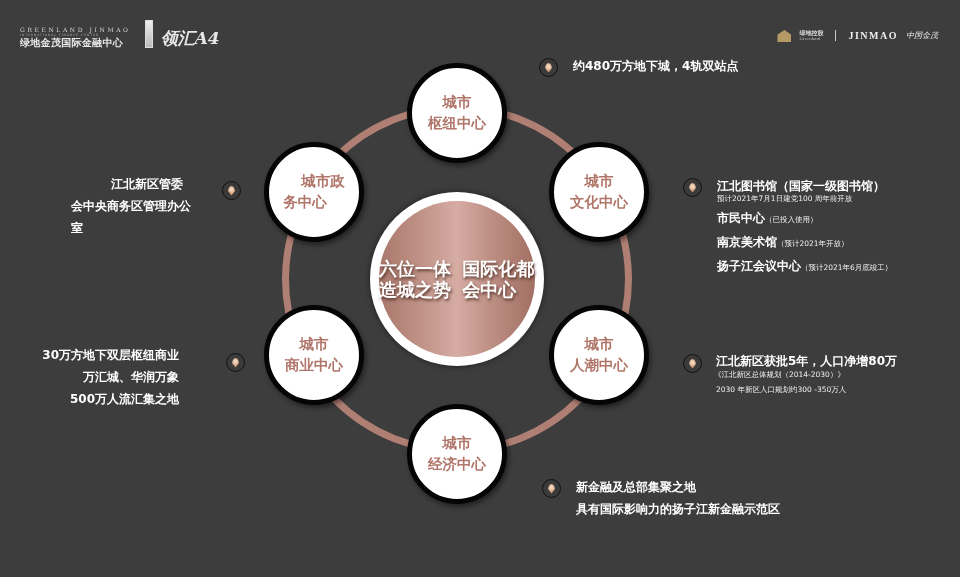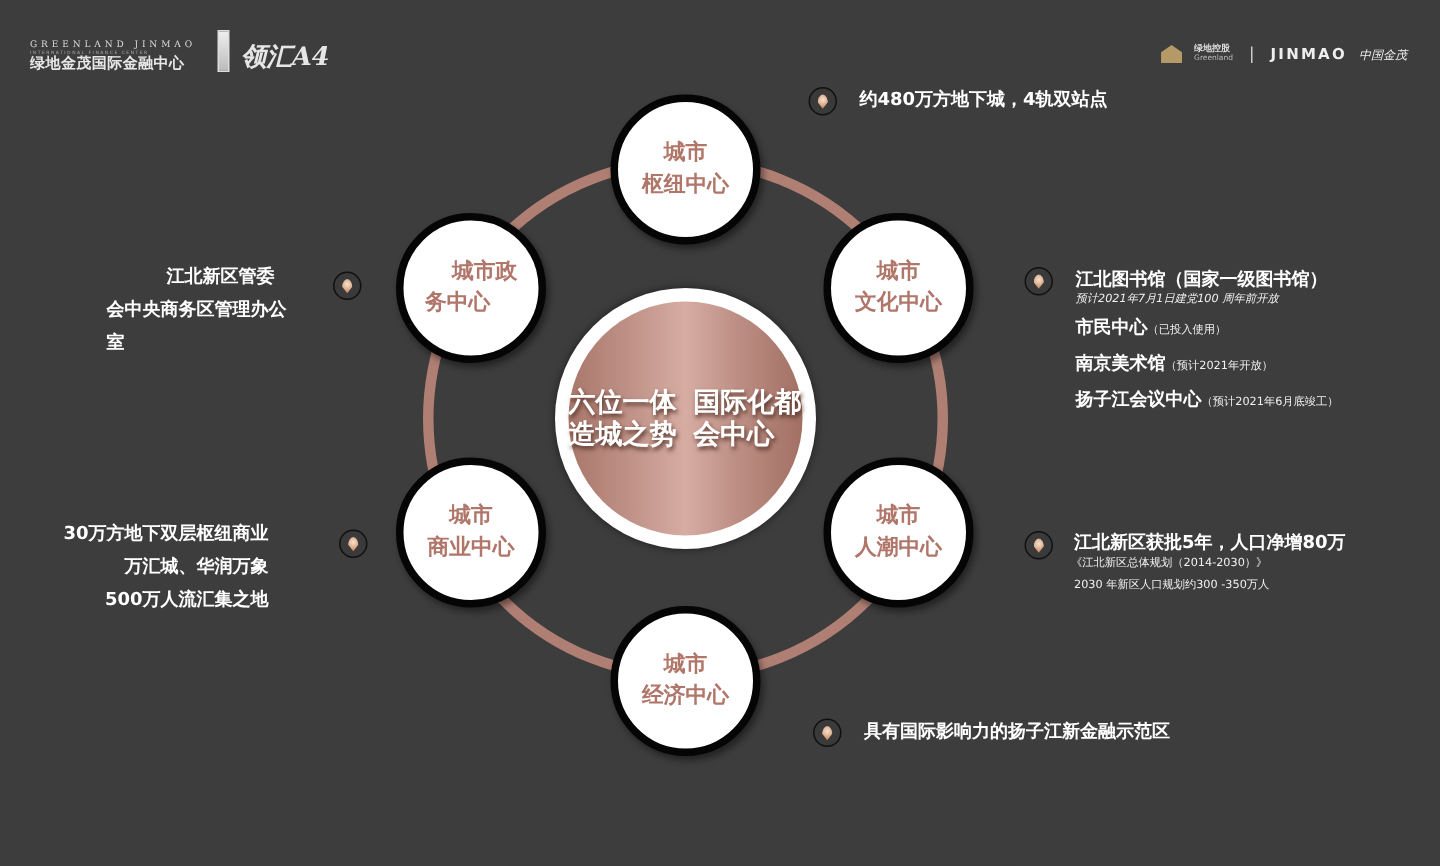--- a/index.html
+++ b/index.html
@@ -13,21 +13,21 @@
   .abs { position:absolute; }
 
   
   .logo-left { left:20px; top:18px; height:30px; display:flex; align-items:flex-end; gap:8px; }
   .logo-left .en { font-family:"DejaVu Serif","Liberation Serif",serif; font-size:6px; letter-spacing:2.6px; color:#d9d9d9; line-height:7px; }
   .logo-left .en2 { font-size:3px; letter-spacing:1px; color:#aaa; line-height:4px; }
   .logo-left .cn { font-size:10px; color:#e6e6e6; line-height:11px; font-weight:bold; letter-spacing:0.3px; }
   .tower { width:6px; height:26px; background:linear-gradient(#eee,#bbb); border:1px solid #ddd; margin-left:6px; }
   .brand-a4 { font-family:"DejaVu Serif","Liberation Serif",serif; font-style:italic; font-size:17px; color:#e6e6e6; line-height:20px;font-weight:bold; }
 
-  .logo-right { right:22px; top:30px; display:flex; align-items:flex-end; gap:8px; }
+  .logo-right { right:22px; top:30px; display:flex; align-items:flex-start; gap:8px;font-family:Liberation Serif, serif; }
   .house { width:14px; height:12px; background:#b59a68; clip-path:polygon(50% 0,100% 40%,100% 100%,0 100%,0 40%); }
   .gl-text { display:flex; flex-direction:column; line-height:6px; }
   .gl-cn { font-size:6px; color:#ddd; font-weight:bold; }
   .gl-en { font-size:5px; color:#bbb; }
   .sep { width:1px; height:11px; background:#ccc; margin:0 4px; }
   .jm { font-size:10px; letter-spacing:1.5px; color:#eee; font-weight:bold; }
   .jm-cn { font-size:8px; color:#eee; font-style:italic; }
 
   
   .ring {
@@ -141,39 +141,40 @@
   </div>
 <div class="abs txt" style="left:573px;top:55px;">
   <div>约480万方地下城，4轨双站点</div>
 </div>
 
 <div class="abs pin" style="left:683px;top:178px;">
     <div class="drop"></div>
   </div>
 <div class="abs" style="left:717px;top:176px;">
   <div class="txt" style="line-height:20px;">江北图书馆（国家一级图书馆）</div>
-  <div class="sub" style="margin-top:-3px;font-style:italic;">预计2021年7月1日建党100 周年前开放</div>
+  <div class="sub" style="margin-top:-3px;">预计2021年7月1日建党100 周年前开放</div>
   <div class="txt" style="line-height:20px;margin-top:3px;"><span>市民中心</span><span class="small">（已投入使用）</span></div>
   <div class="txt" style="line-height:20px;margin-top:2px;"><span>南京美术馆</span><span class="small">（预计2021年开放）</span></div>
   <div class="txt" style="line-height:20px;margin-top:2px;"><span>扬子江会议中心</span><span class="small">（预计2021年6月底竣工）</span></div>
 </div>
 
 <div class="abs pin" style="left:683px;top:354px;">
     <div class="drop"></div>
   </div>
 <div class="abs" style="left:716px;top:351px;">
   <div class="txt" style="line-height:20px;">江北新区获批5年，人口净增80万</div>
   <div class="sub" style="margin-top:-2px;margin-left:-2px;">《江北新区总体规划（2014-2030）》</div>
   <div class="sub" style="margin-top:3px;">2030 年新区人口规划约300 -350万人</div>
 </div>
 
 <div class="abs pin" style="left:542px;top:479px;">
     <div class="drop"></div>
   </div>
 <div class="abs txt" style="left:576px;top:476px;">
+  <div>新金融及总部集聚之地</div>
   <div>具有国际影响力的扬子江新金融示范区</div>
 </div>
 
 <div class="abs pin" style="left:226px;top:353px;">
     <div class="drop"></div>
   </div>
 <div class="abs txt right-al" style="right:781px;top:344px;">
   <div>30万方地下双层枢纽商业</div>
   <div>万汇城、华润万象</div>
   <div>500万人流汇集之地</div>

